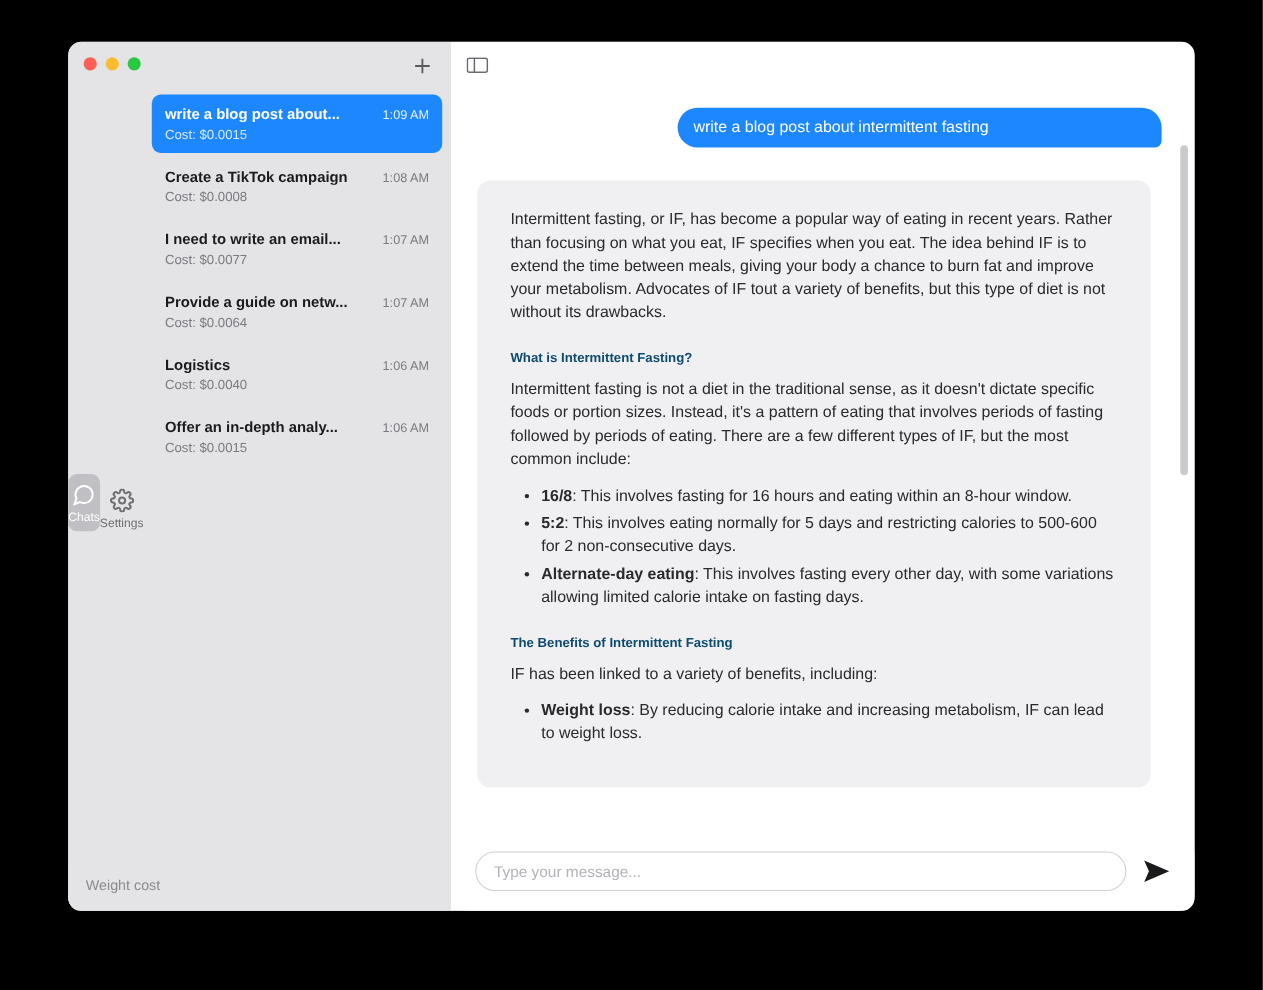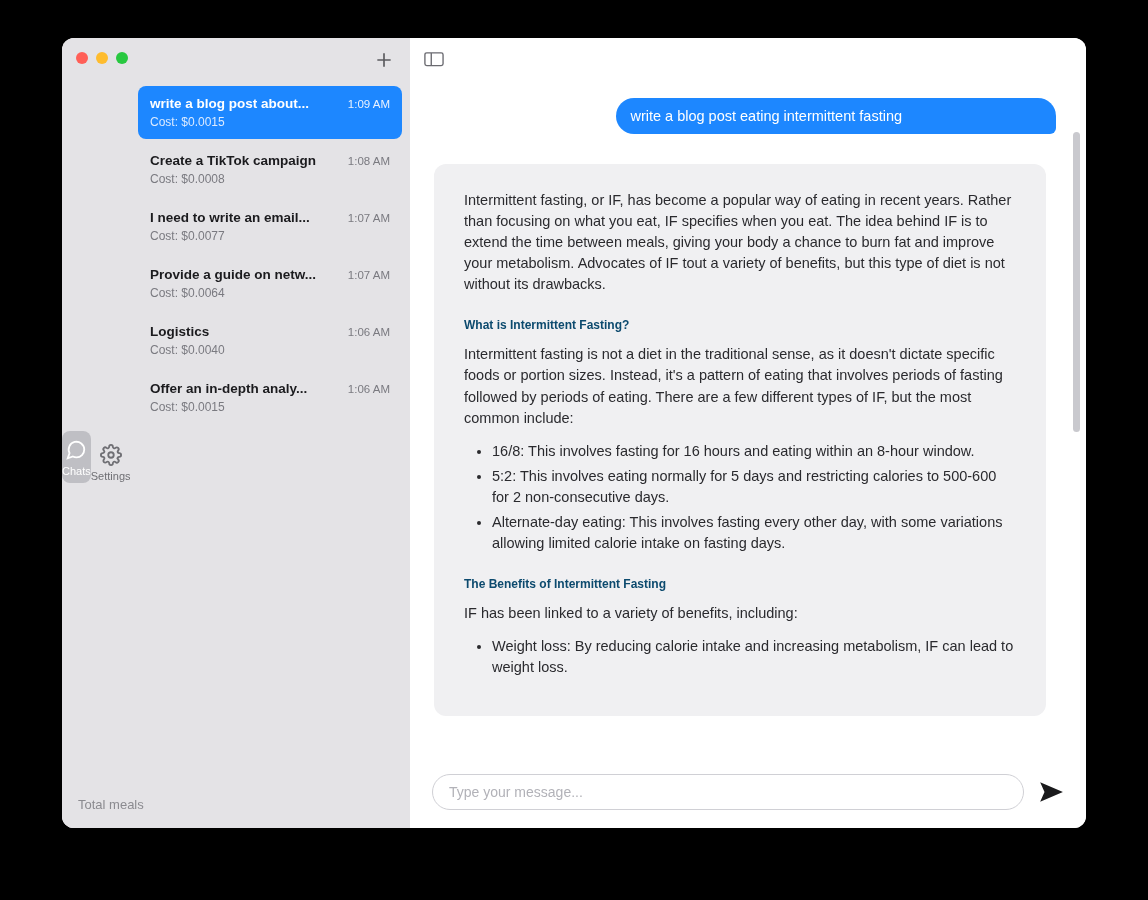--- a/index.html
+++ b/index.html
@@ -226,21 +226,21 @@
   }
   .assistant-block p { margin-bottom: 12px; }
   .assistant-block ul {
     padding-left: 28px;
     margin-bottom: 12px;
   }
   .assistant-block li {
     margin-bottom: 4px;
     list-style-type: disc;
   }
-  .assistant-block li b { font-weight:400;text-align:center; }
+  .assistant-block li b { font-weight:700;text-align:center; }
 
   
   .composer {
     display:flex;
     align-items:center;
     gap:14px;
     padding: 14px 22px 18px;
     background:#fff;
     border-radius:17px;
   }
@@ -343,38 +343,38 @@
         </div>
         <div class="chat-item">
           <div class="chat-item-row1">
             <span class="chat-title">Offer an in-depth analy...</span>
             <span class="chat-time">1:06 AM</span>
           </div>
           <div class="chat-cost">Cost: $0.0015</div>
         </div>
       </div>
     <div class="chatlist-footer">
-      <div class="total-cost-label">Total meals</div>
+      <div class="total-cost-label">Weight cost</div>
     </div>
   </div>
 
   <div class="main">
     <div class="main-header">
       <div class="sidebar-toggle">
         <svg viewBox="0 0 22 16" fill="none" stroke="#6a6a70" stroke-width="1.5">
           <rect x="1" y="1" width="20" height="14" rx="2"></rect>
           <line x1="8" y1="1" x2="8" y2="15"></line>
         </svg>
       </div>
     </div>
 
     <div class="conv-scroll-wrap">
       <div class="conversation">
         <div class="user-bubble">
-          <span>write a blog post eating intermittent fasting</span>
+          <span>write a blog post about intermittent fasting</span>
         </div>
 
         <div class="assistant-block">
           <p>Intermittent fasting, or IF, has become a popular way of eating in recent years. Rather than focusing on what you eat, IF specifies when you eat. The idea behind IF is to extend the time between meals, giving your body a chance to burn fat and improve your metabolism. Advocates of IF tout a variety of benefits, but this type of diet is not without its drawbacks.</p>
           <h2>What is Intermittent Fasting?</h2>
           <p>Intermittent fasting is not a diet in the traditional sense, as it doesn't dictate specific foods or portion sizes. Instead, it's a pattern of eating that involves periods of fasting followed by periods of eating. There are a few different types of IF, but the most common include:</p>
           <ul id="list1">
               <li><b>16/8</b>: This involves fasting for 16 hours and eating within an 8-hour window.</li>
               <li><b>5:2</b>: This involves eating normally for 5 days and restricting calories to 500-600 for 2 non-consecutive days.</li>
               <li><b>Alternate-day eating</b>: This involves fasting every other day, with some variations allowing limited calorie intake on fasting days.</li>

